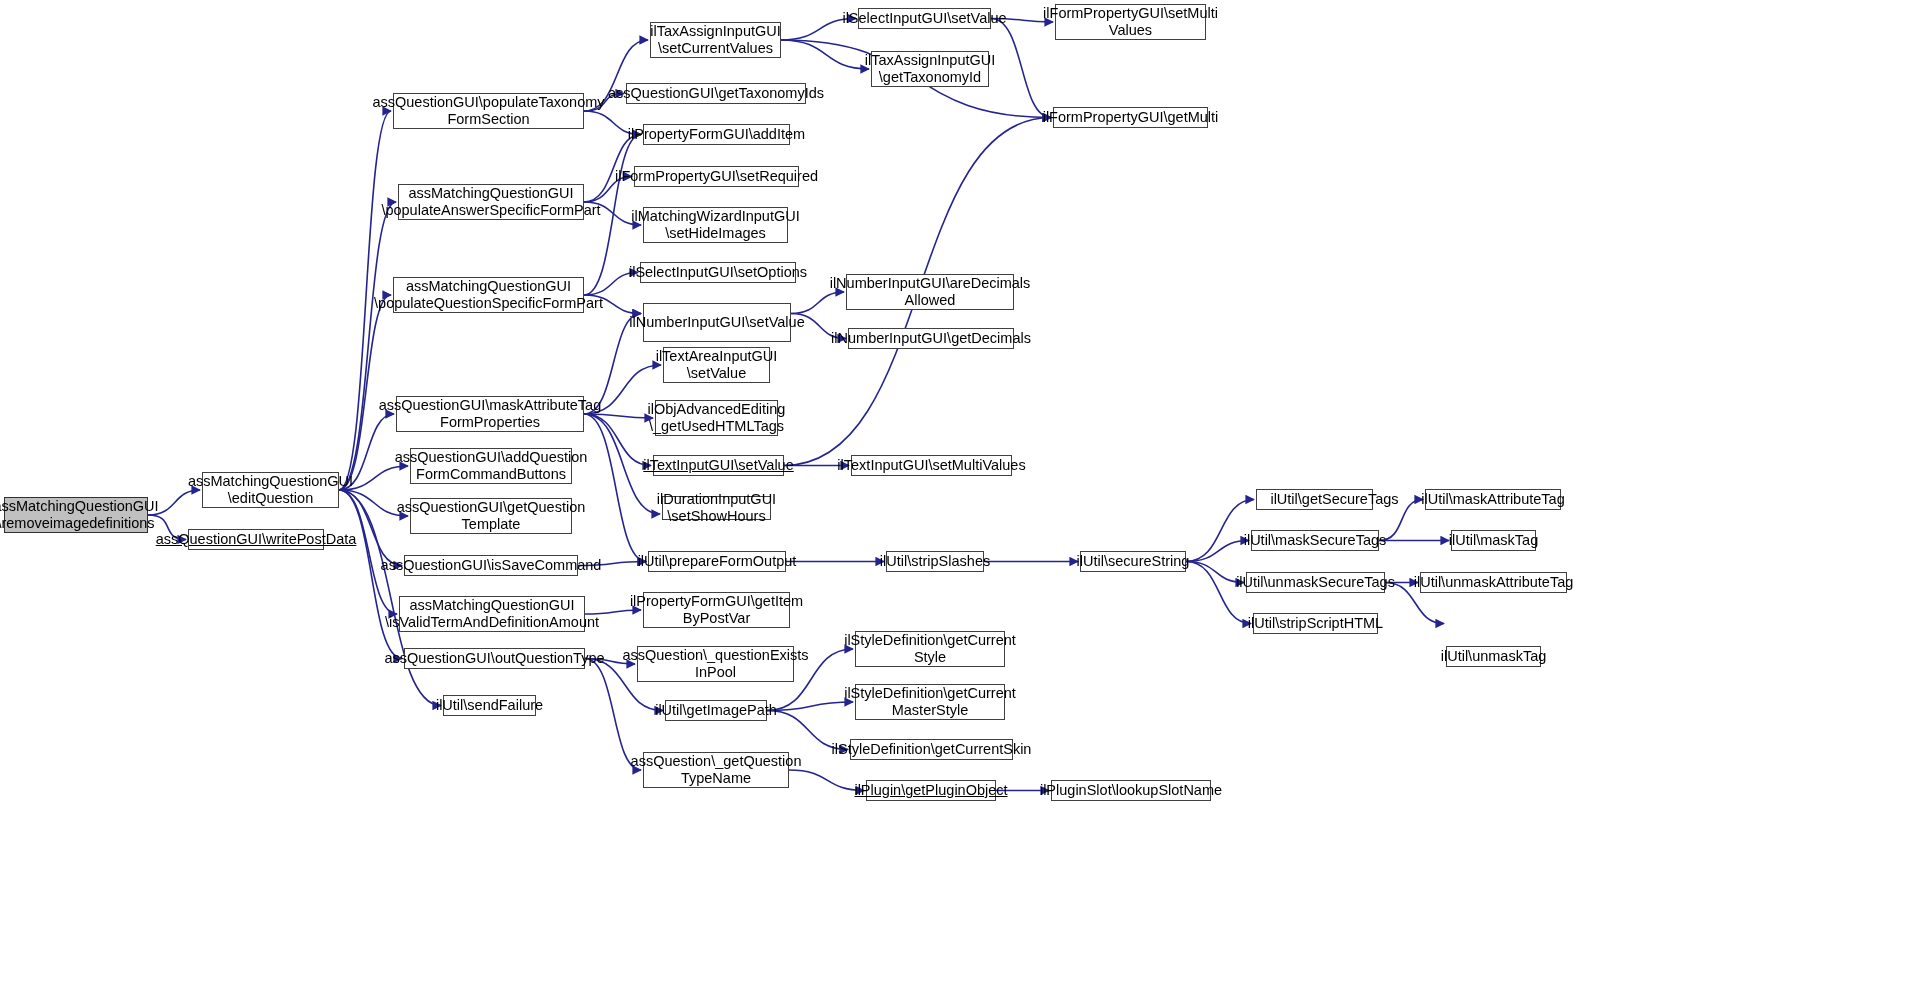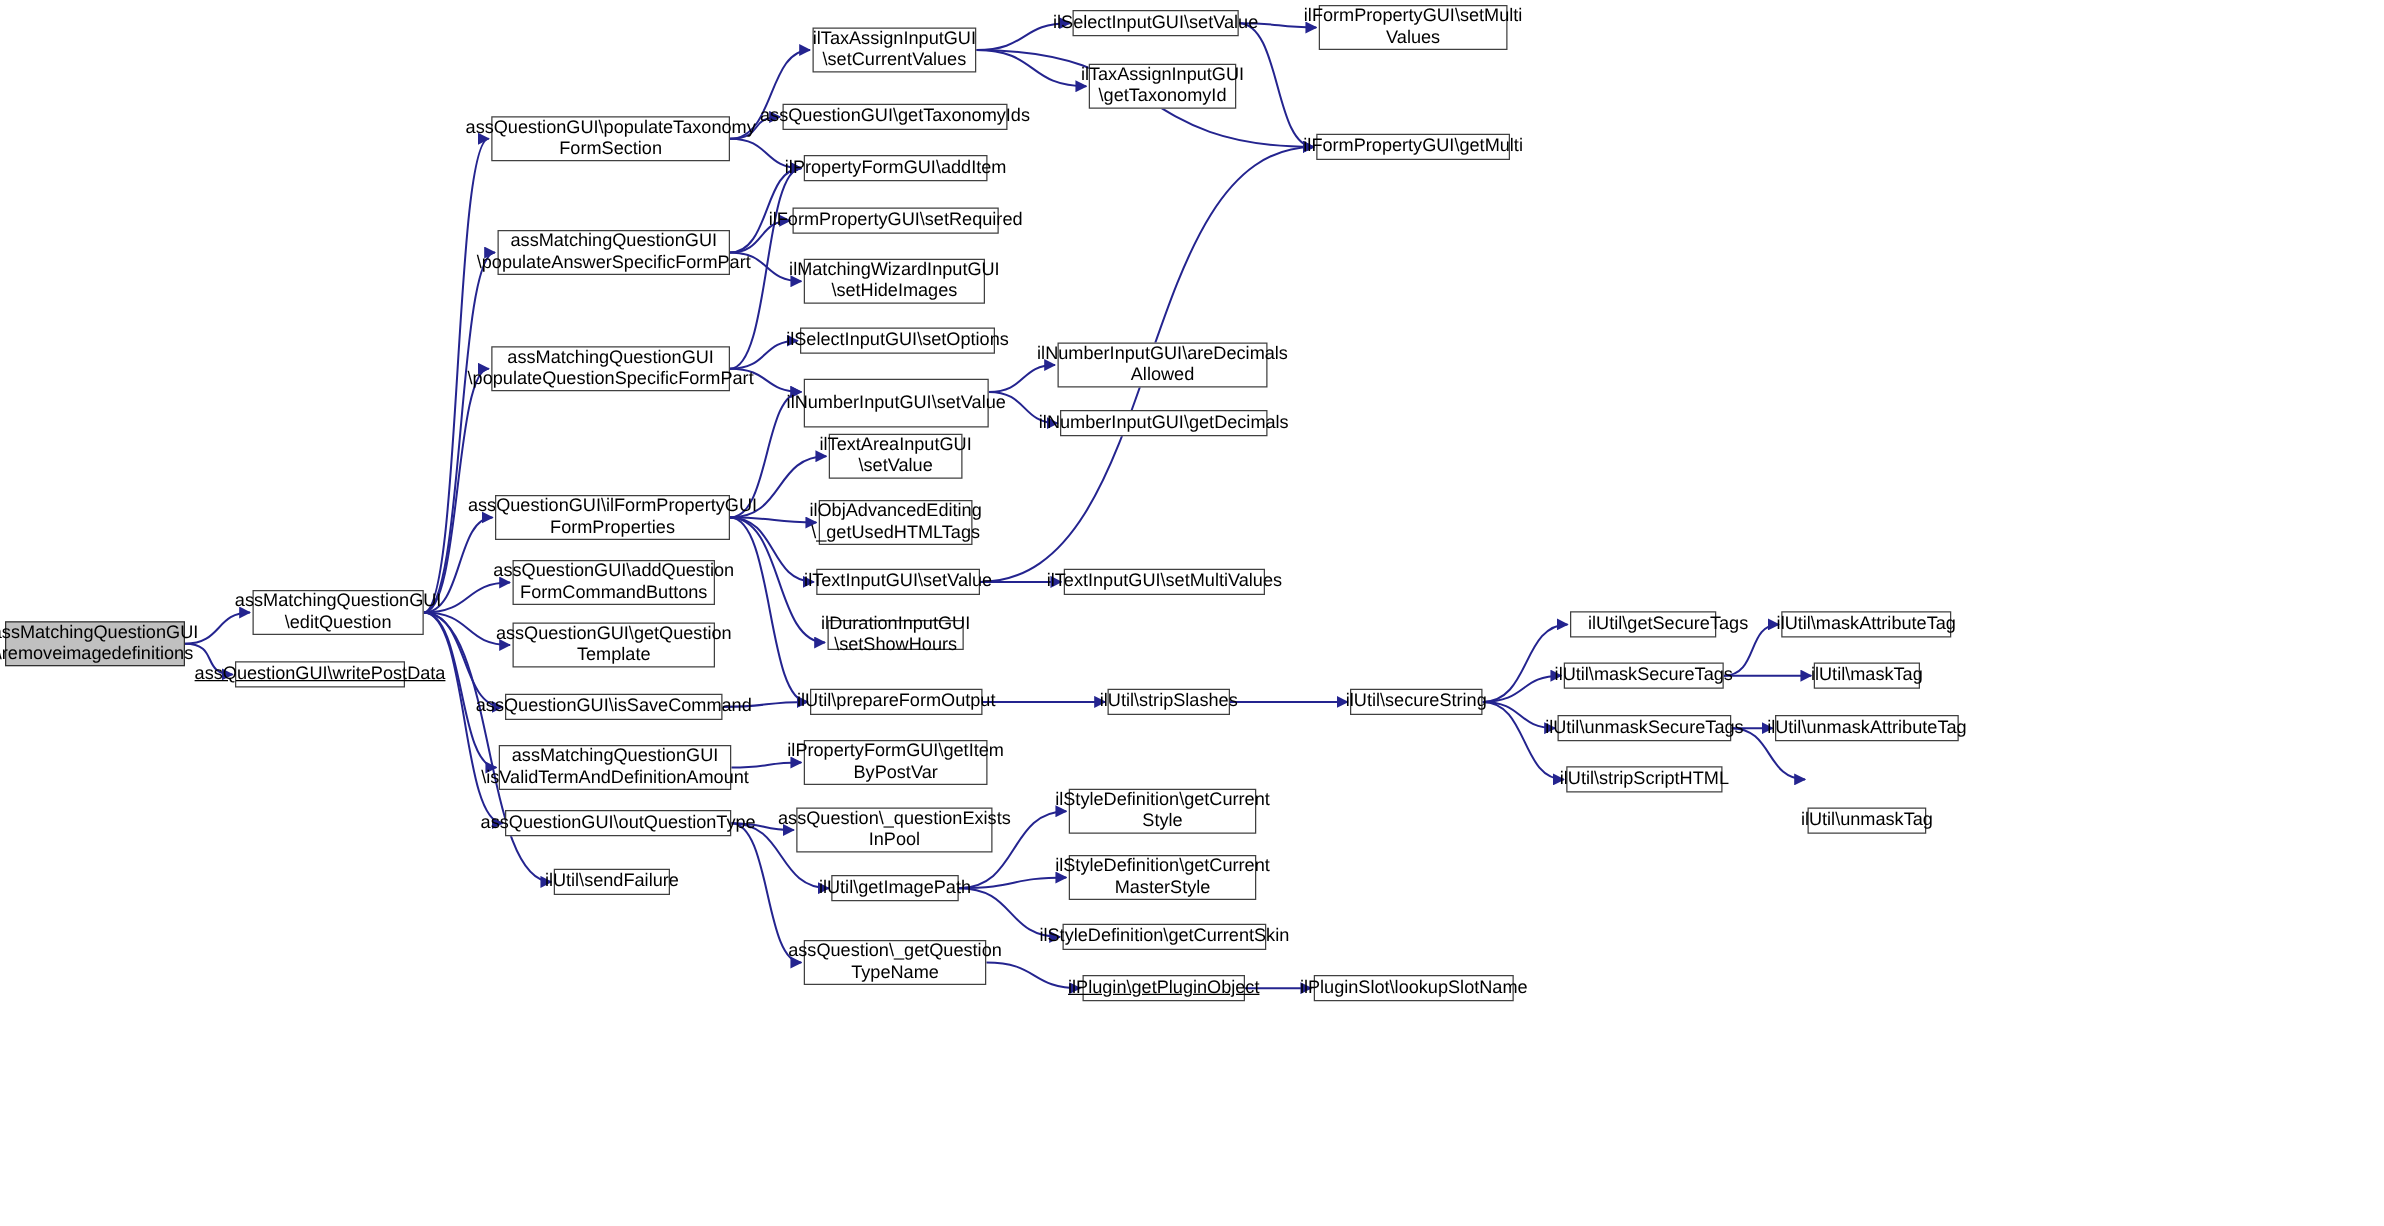--- a/index.html
+++ b/index.html
@@ -118,21 +118,21 @@
 \removeimagedefinitions</div>
       <div class="node" style="left: 202px; top: 472px; width: 137px; height: 36px;">assMatchingQuestionGUI
 \editQuestion</div>
       <div class="node" style="left: 188px; top: 529px; width: 136px; height: 21px; text-decoration: underline;">assQuestionGUI\writePostData</div>
       <div class="node" style="left: 393px; top: 93px; width: 191px; height: 36px;">assQuestionGUI\populateTaxonomy
 FormSection</div>
       <div class="node" style="left: 398px; top: 184px; width: 186px; height: 36px;">assMatchingQuestionGUI
 \populateAnswerSpecificFormPart</div>
       <div class="node" style="left: 393px; top: 277px; width: 191px; height: 36px;">assMatchingQuestionGUI
 \populateQuestionSpecificFormPart</div>
-      <div class="node" style="left: 396px; top: 396px; width: 188px; height: 36px;">assQuestionGUI\ilFormPropertyGUI
+      <div class="node" style="left: 396px; top: 396px; width: 188px; height: 36px;">assQuestionGUI\maskAttributeTag
 FormProperties</div>
       <div class="node" style="left: 410px; top: 448px; width: 162px; height: 36px;">assQuestionGUI\addQuestion
 FormCommandButtons</div>
       <div class="node" style="left: 410px; top: 498px; width: 162px; height: 36px;">assQuestionGUI\getQuestion
 Template</div>
       <div class="node" style="left: 404px; top: 555px; width: 174px; height: 21px;">assQuestionGUI\isSaveCommand</div>
       <div class="node" style="left: 399px; top: 596px; width: 186px; height: 36px;">assMatchingQuestionGUI
 \isValidTermAndDefinitionAmount</div>
       <div class="node" style="left: 404px; top: 648px; width: 181px; height: 21px;">assQuestionGUI\outQuestionType</div>
       <div class="node" style="left: 443px; top: 695px; width: 93px; height: 21px;">ilUtil\sendFailure</div>
@@ -142,21 +142,21 @@
       <div class="node" style="left: 643px; top: 124px; width: 147px; height: 21px;">ilPropertyFormGUI\addItem</div>
       <div class="node" style="left: 634px; top: 166px; width: 165px; height: 21px;">ilFormPropertyGUI\setRequired</div>
       <div class="node" style="left: 643px; top: 207px; width: 145px; height: 36px;">ilMatchingWizardInputGUI
 \setHideImages</div>
       <div class="node" style="left: 640px; top: 262px; width: 156px; height: 21px;">ilSelectInputGUI\setOptions</div>
       <div class="node" style="left: 643px; top: 303px; width: 148px; height: 39px;">ilNumberInputGUI\setValue</div>
       <div class="node" style="left: 663px; top: 347px; width: 107px; height: 36px;">ilTextAreaInputGUI
 \setValue</div>
       <div class="node" style="left: 655px; top: 400px; width: 123px; height: 36px;">ilObjAdvancedEditing
 \_getUsedHTMLTags</div>
-      <div class="node" style="left: 653px; top: 455px; width: 131px; height: 21px;">ilTextInputGUI\setValue</div>
+      <div class="node" style="left: 653px; top: 455px; width: 131px; height: 21px; text-decoration: underline;">ilTextInputGUI\setValue</div>
       <div class="node" style="left: 662px; top: 496px; width: 109px; height: 24px;">ilDurationInputGUI
 \setShowHours</div>
       <div class="node" style="left: 648px; top: 551px; width: 138px; height: 21px;">ilUtil\prepareFormOutput</div>
       <div class="node" style="left: 643px; top: 592px; width: 147px; height: 36px;">ilPropertyFormGUI\getItem
 ByPostVar</div>
       <div class="node" style="left: 637px; top: 646px; width: 157px; height: 36px;">assQuestion\_questionExists
 InPool</div>
       <div class="node" style="left: 665px; top: 700px; width: 102px; height: 21px;">ilUtil\getImagePath</div>
       <div class="node" style="left: 643px; top: 752px; width: 146px; height: 36px;">assQuestion\_getQuestion
 TypeName</div>

